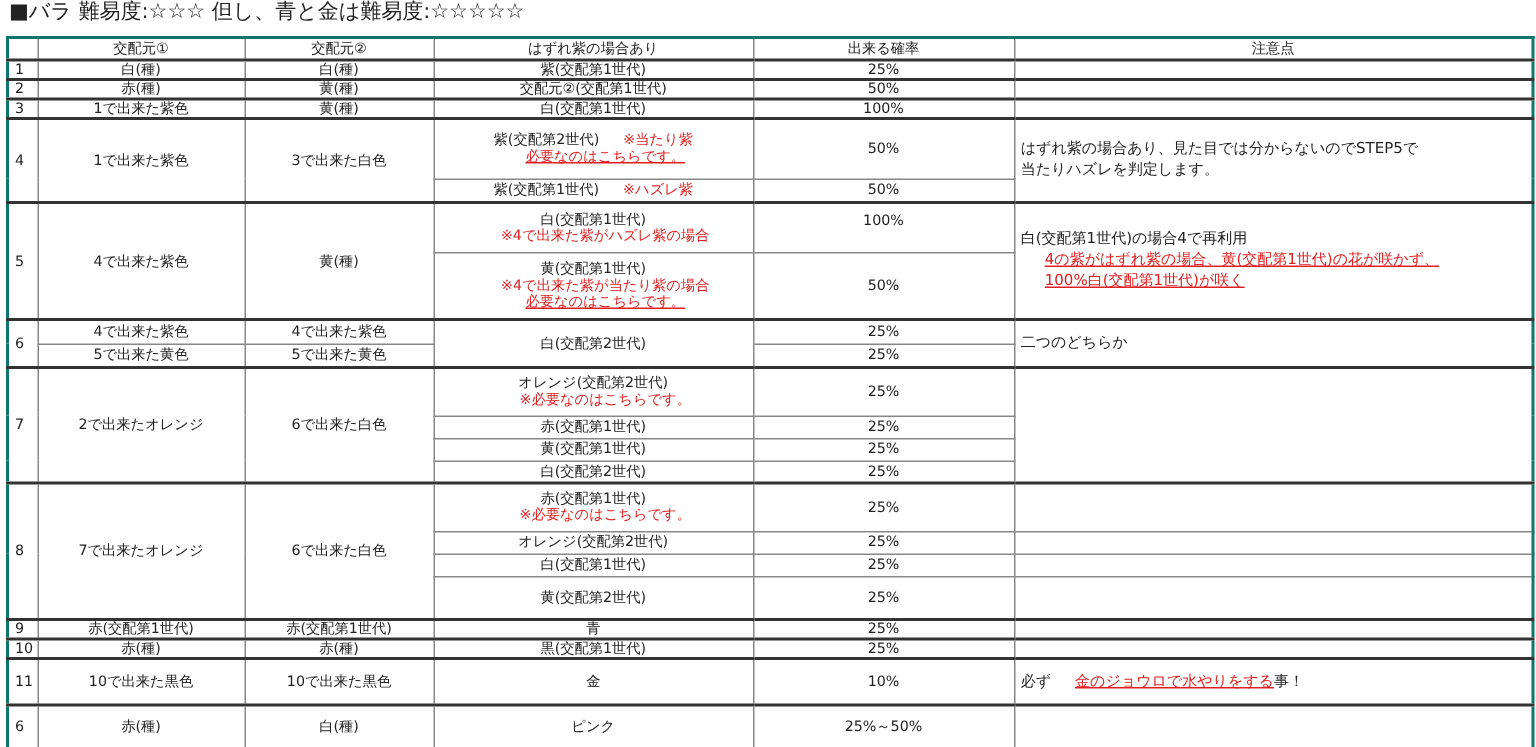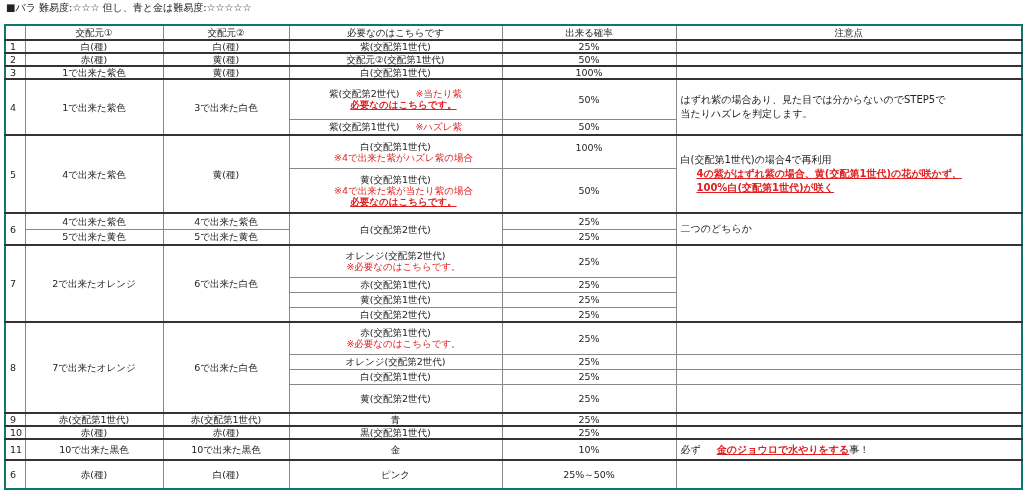--- a/index.html
+++ b/index.html
@@ -1,46 +1,46 @@
 <!DOCTYPE html>
 <html><head>
 <meta charset="utf-8">
 <style>
   html,body{margin:0;padding:0;background:#fff;}
   body{width:1024px;height:498px;position:relative;overflow:hidden;font-family:"DejaVu Sans","Liberation Sans",sans-serif;color:#222;}
-  .title{position:absolute;left:6px;top:1px;font-size:10px;line-height:14px;white-space:nowrap;letter-spacing:0;}
+  .title{position:absolute;left:6px;top:1px;font-size:14px;line-height:14px;white-space:nowrap;letter-spacing:0;}
   table{position:absolute;left:4px;top:24px;border-collapse:collapse;table-layout:fixed;width:1017px;border:2px solid #0f766e;}
   td{border:1px solid #888;font-size:9.5px;line-height:11px;padding:0 2px;text-align:center;vertical-align:middle;overflow:hidden;white-space:nowrap;color:#222;}
   td.num{text-align:left;padding-left:4px;}
   td.note{text-align:left;padding-left:4px;font-size:10px;line-height:14px;}
   tr.grp td{border-top:2px solid #333;}
   .red{color:#e02020;padding-left:16px;}
-  .u{text-decoration:underline;font-weight:bold;}
-  .b{font-weight:bold;}
+  .u{text-decoration:underline;}
+  .b{font-weight:normal;}
 </style>
 </head>
 <body>
 
 <div class="title">■バラ  難易度:☆☆☆  但し、青と金は難易度:☆☆☆☆☆</div>
 
 <table>
   <colgroup>
     <col style="width:20px">
       <col style="width:138px">
       <col style="width:126px">
       <col style="width:213px">
       <col style="width:174px">
       <col style="width:346px">
   </colgroup>
   <tbody>
       <tr style="height:15px">
     <td></td>
     <td>交配元①</td>
     <td>交配元②</td>
-    <td>必要なのはこちらです</td>
+    <td>はずれ紫の場合あり</td>
     <td>出来る確率</td>
     <td>注意点</td>
   </tr>
 
   <tr class="grp" style="height:13px">
     <td class="num">1</td>
     <td>白(種)</td>
     <td>白(種)</td>
     <td>紫(交配第1世代)</td>
     <td>25%</td>
@@ -186,21 +186,21 @@
 
   <tr class="grp" style="height:13px">
     <td class="num">10</td>
     <td>赤(種)</td>
     <td>赤(種)</td>
     <td>黒(交配第1世代)</td>
     <td>25%</td>
     <td class="note"></td>
   </tr>
 
-  <tr class="grp" style="height:21px">
+  <tr class="grp" style="height:31px">
     <td class="num">11</td>
     <td>10で出来た黒色</td>
     <td>10で出来た黒色</td>
     <td>金</td>
     <td>10%</td>
     <td class="note">
       <span>必ず</span><span class="red u b">金のジョウロで水やりをする</span><span>事！</span>
     </td>
   </tr>
 

